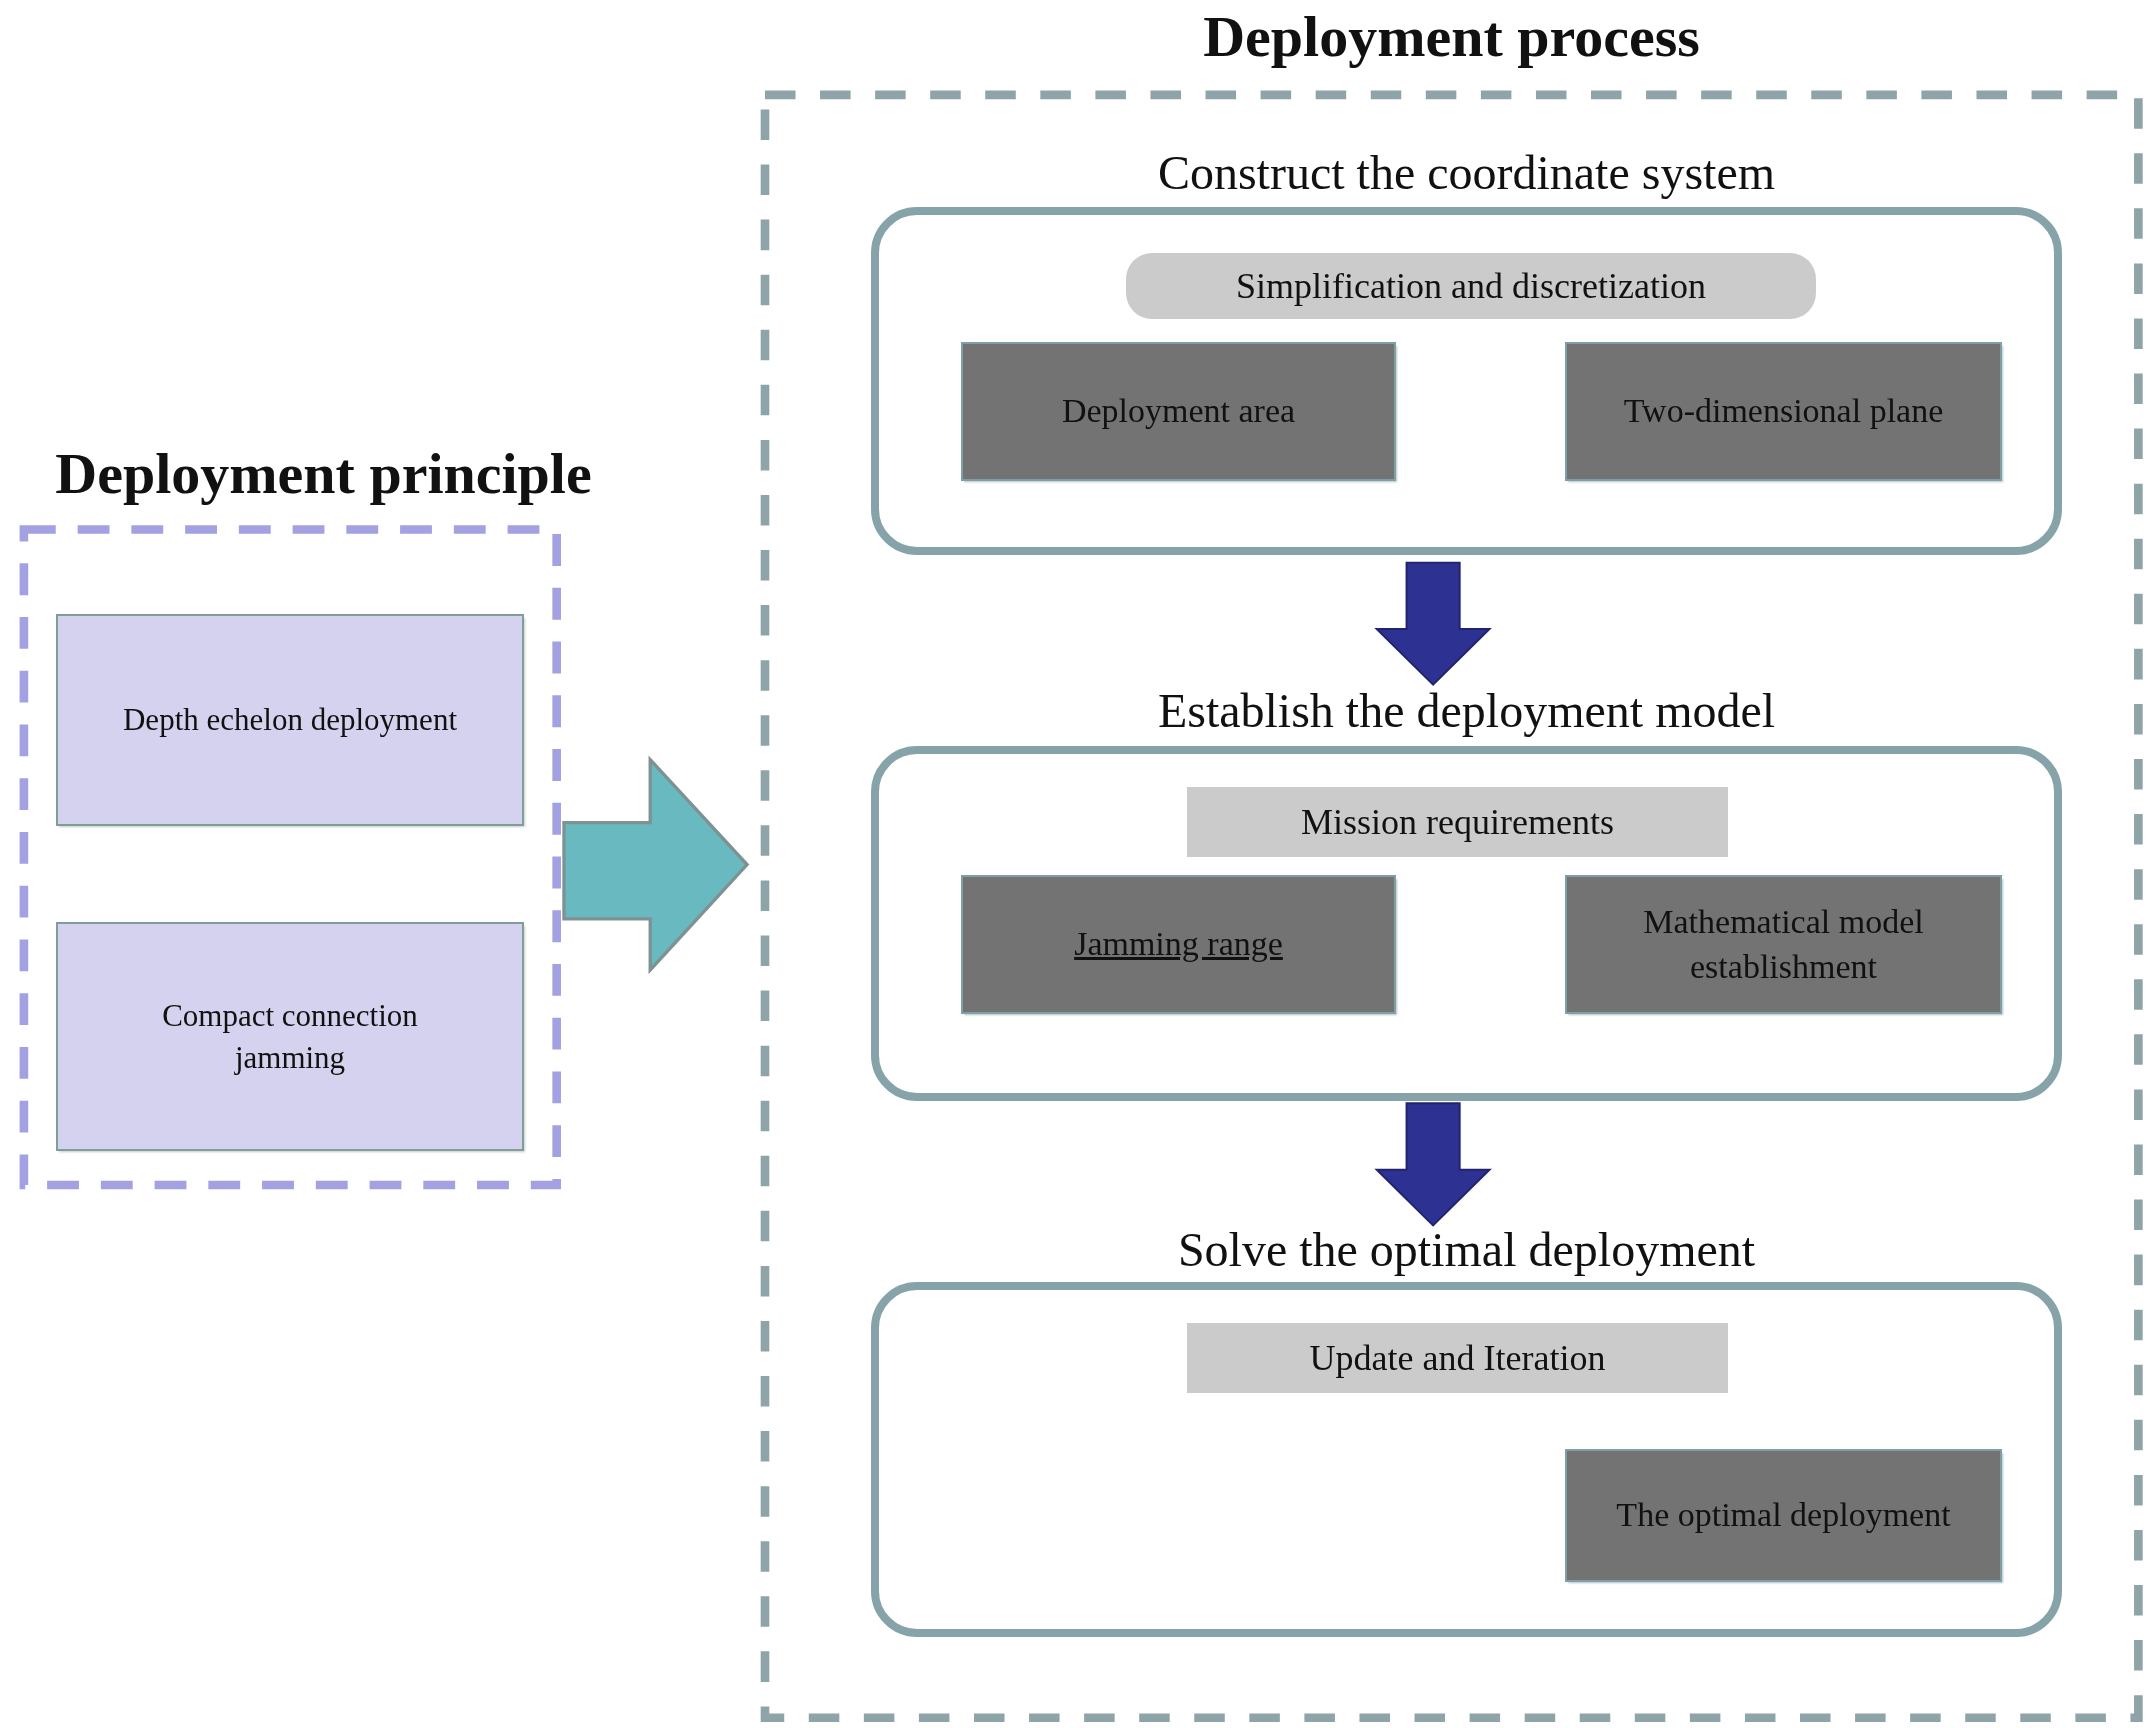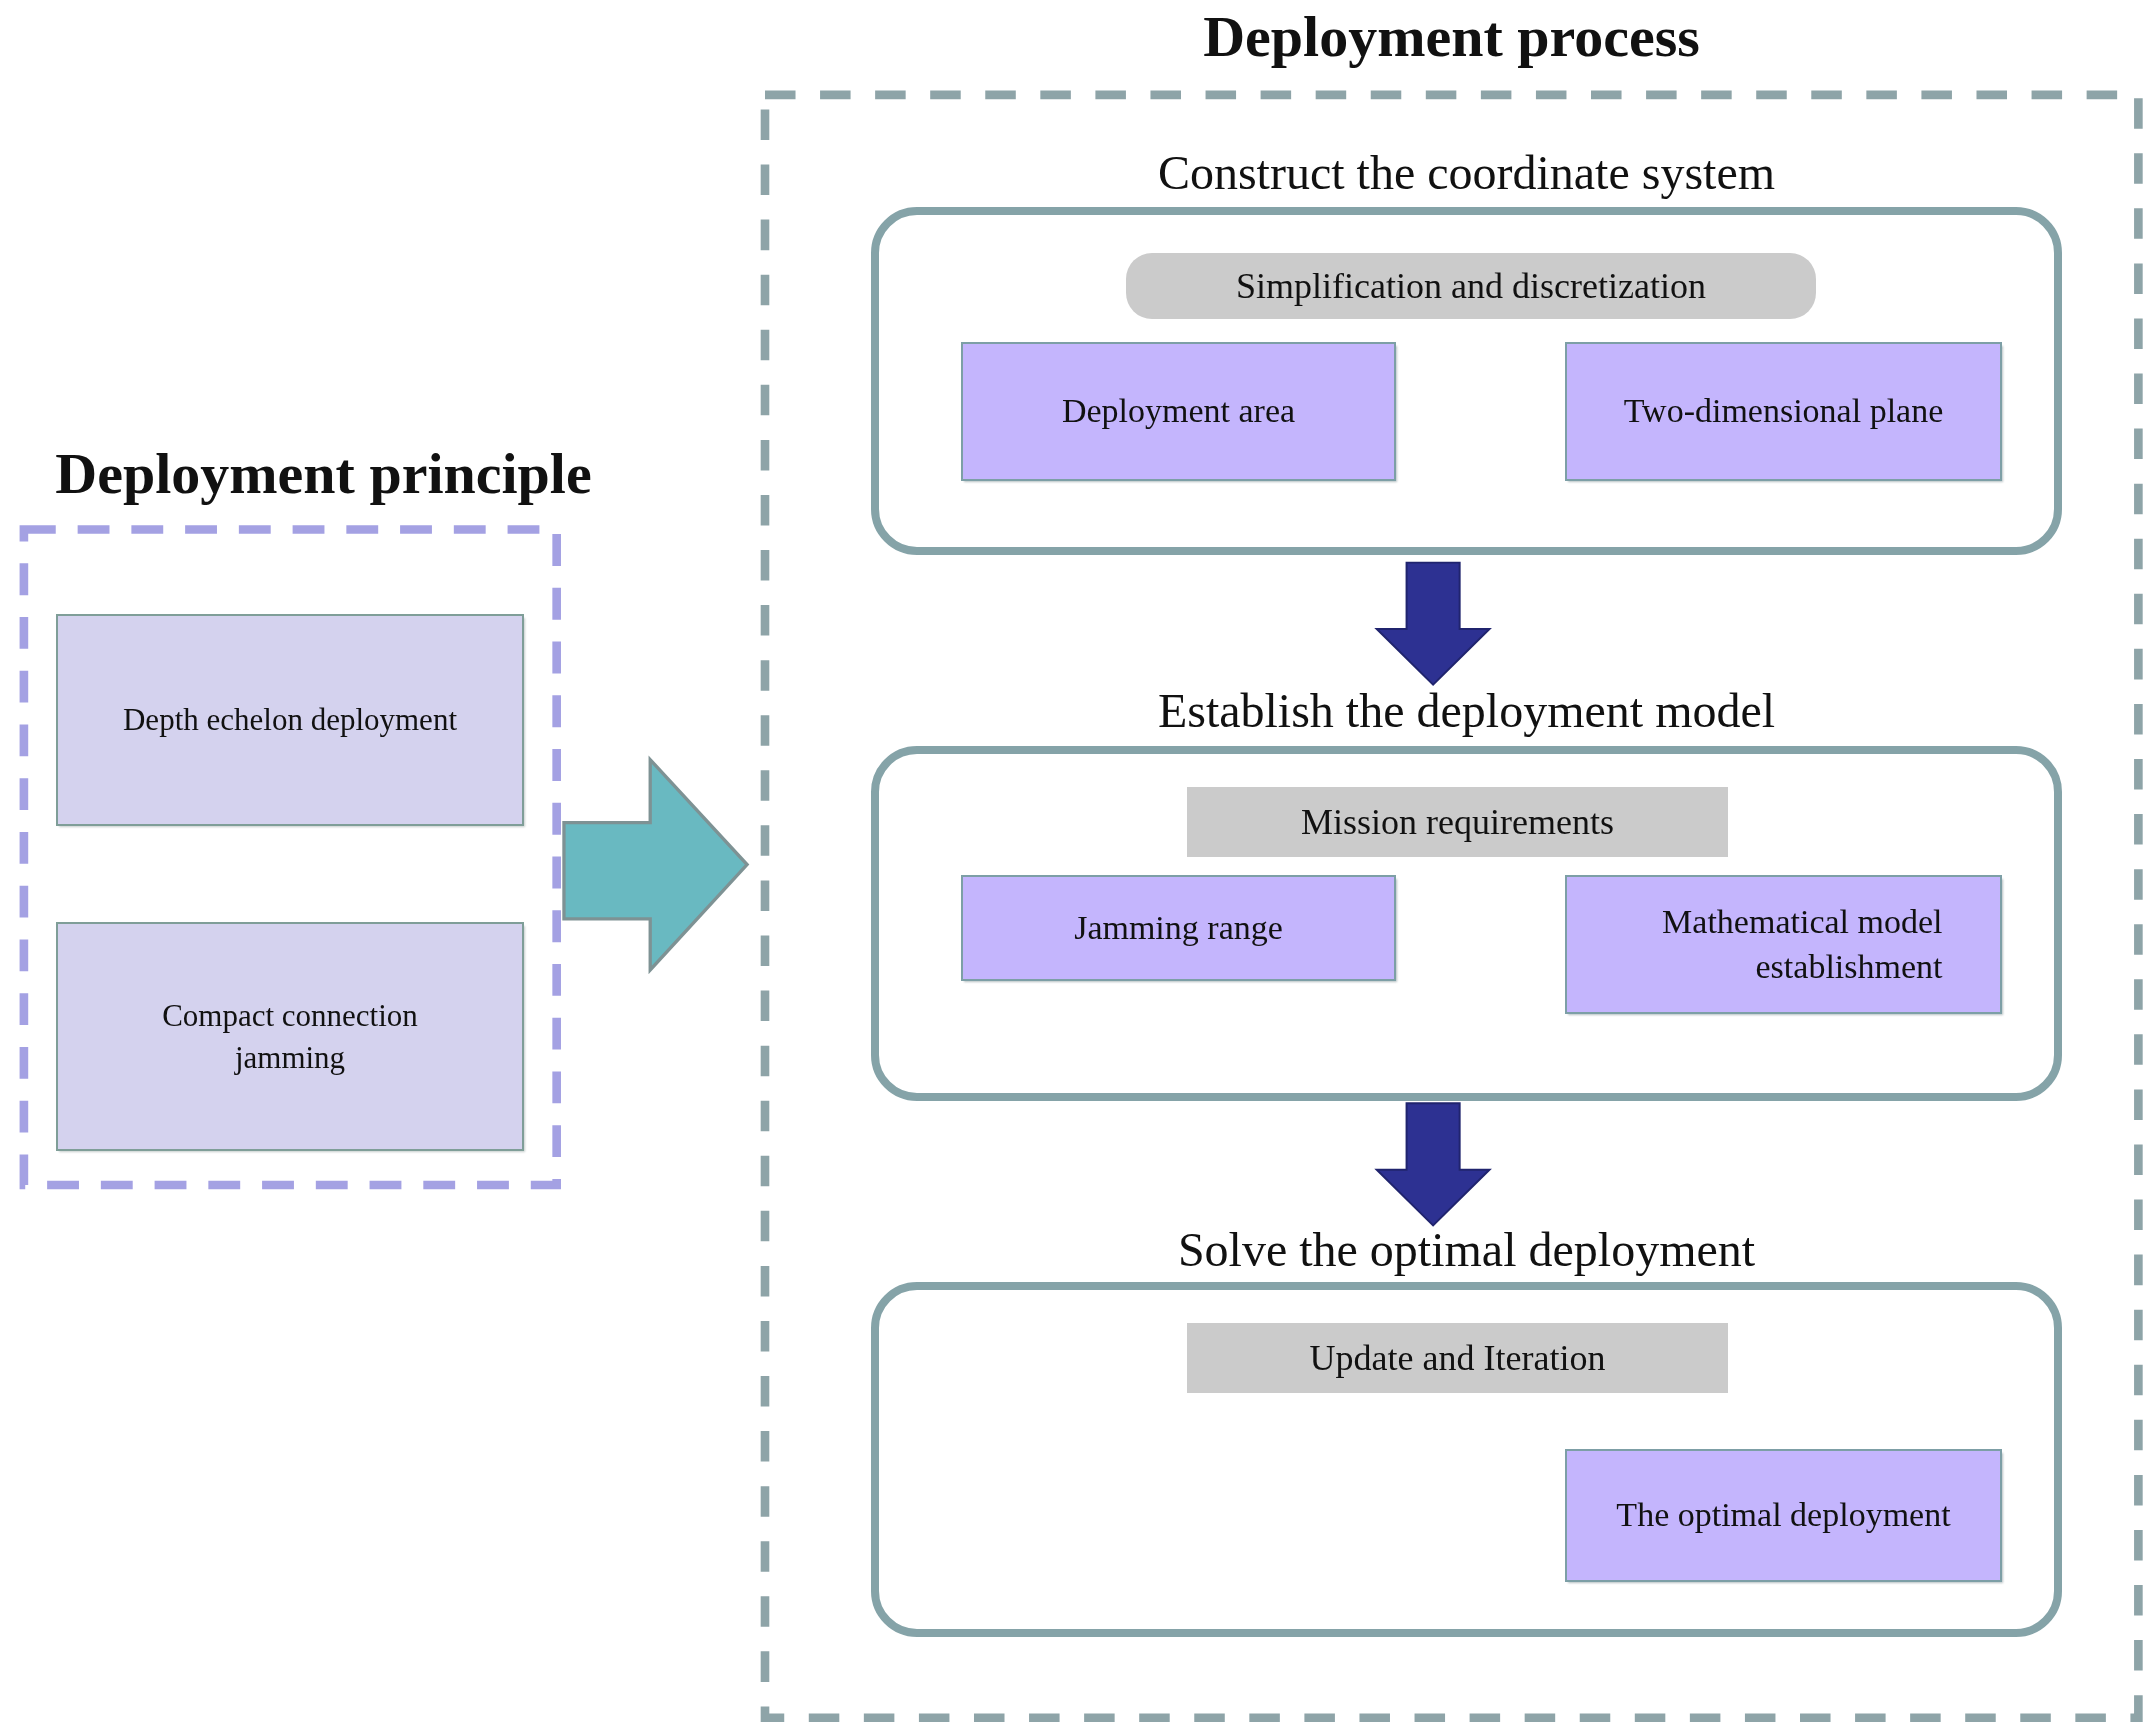--- a/index.html
+++ b/index.html
@@ -32,26 +32,26 @@
     z-index:1;
   }
   .gray-header{
     background:#cbcbcb;
     display:flex;align-items:center;justify-content:center;
     font-size:36px;
     text-align:center;
     z-index:2;
   }
   .cyan-box{
-    background:#c4b5fd;
+    background:#737373;
     border:2.7px solid #7d9fa6;
     box-shadow:2px 2.7px 2px -1.3px rgba(90,115,120,0.45);
     display:flex;align-items:center;justify-content:center;
     font-size:34px;
-    text-align:right;
+    text-align:center;
     line-height:1.3;
     z-index:2;
   }
   .lav-box{
     background:#d4d2ee;
     border:2.7px solid #7f9e98;
     box-shadow:2px 2.7px 2px -1.3px rgba(110,130,125,0.4);
     display:flex;align-items:center;justify-content:center;
     font-size:31px;
     text-align:center;
@@ -98,21 +98,21 @@
   <div class="abs cyan-box" style="left:961px;top:342px;width:435px;height:139px;">
     <span style="max-width:398px;">Deployment area</span>
   </div>
   <div class="abs cyan-box" style="left:1565px;top:342px;width:437px;height:139px;">
     <span style="max-width:405px;">Two-dimensional plane</span>
   </div>
 
   <div class="abs stage-label" style="left:871px;top:685px;width:1191px;">Establish the deployment model</div>
   <div class="abs round-container" style="left:871px;top:746px;width:1191px;height:355px;"></div>
   <div class="abs gray-header" style="left:1187px;top:787px;width:541px;height:70px;">Mission requirements</div>
-  <div class="abs cyan-box" style="left:961px;top:875px;width:435px;height:106px;">
+  <div class="abs cyan-box" style="left:961px;top:875px;width:435px;height:139px;text-decoration:underline;">
     <span style="max-width:398px;">Jamming range</span>
   </div>
   <div class="abs cyan-box" style="left:1565px;top:875px;width:437px;height:139px;">
     <span style="max-width:318px;">Mathematical model establishment</span>
   </div>
 
   <div class="abs stage-label" style="left:871px;top:1224px;width:1191px;">Solve the optimal deployment</div>
   <div class="abs round-container" style="left:871px;top:1282px;width:1191px;height:355px;"></div>
   <div class="abs gray-header" style="left:1187px;top:1323px;width:541px;height:70px;">Update and Iteration</div>
   <div class="abs cyan-box" style="left:1565px;top:1449px;width:437px;height:133px;">

